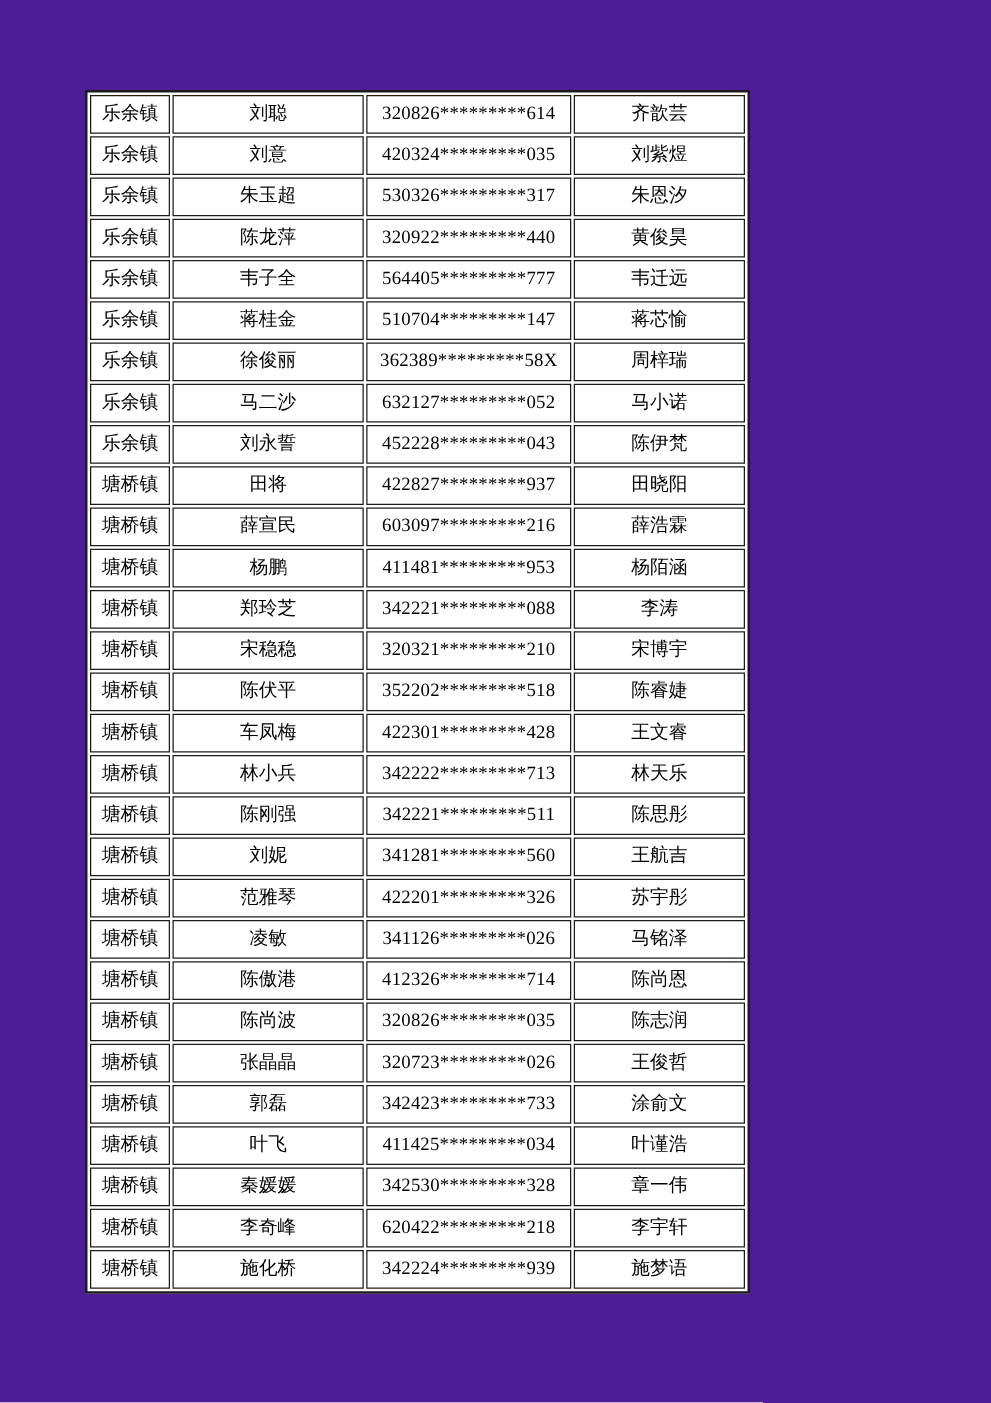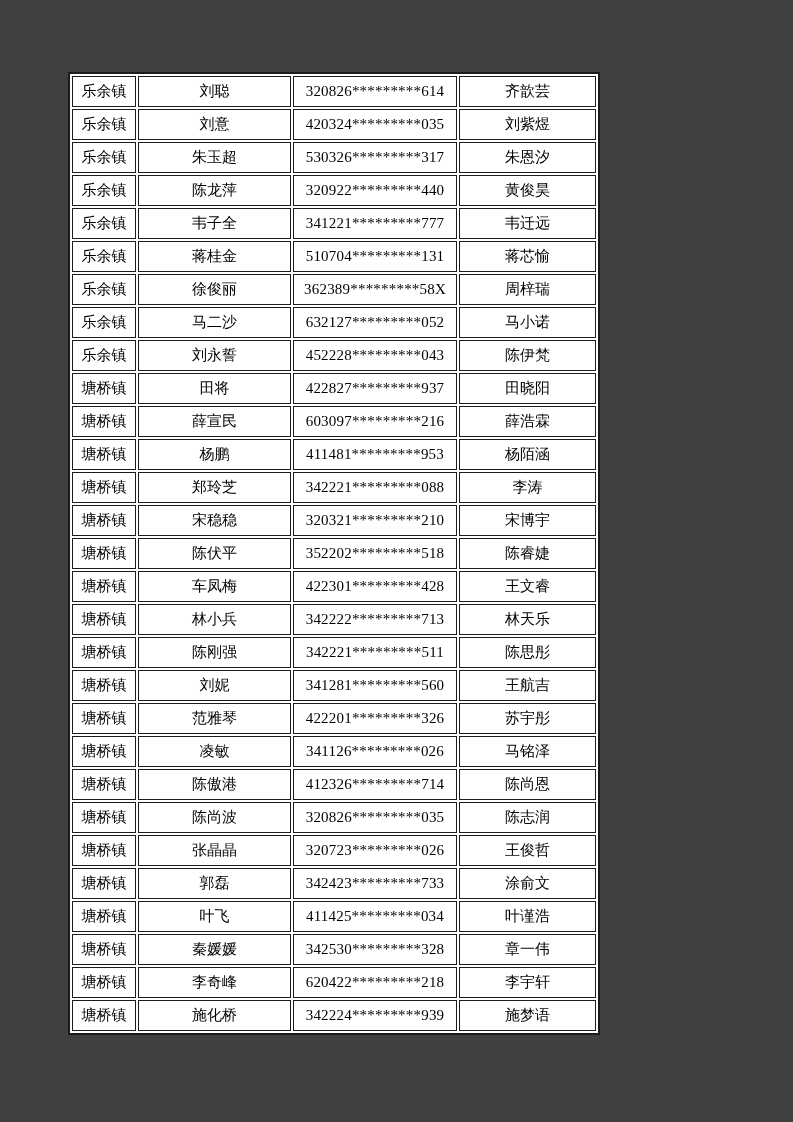--- a/index.html
+++ b/index.html
@@ -1,21 +1,21 @@
 <!DOCTYPE html>
 <html><head>
 <meta charset="utf-8">
 <style>
   * { margin: 0; padding: 0; box-sizing: border-box; }
   html, body { background: #e8e8e8; }
   .page {
     position: relative;
     width: 793px;
     height: 1122px;
-    background: #404040;
+    background: #4c1d95;
     margin: 0 auto;
     overflow: hidden;
     font-family: "Liberation Serif", "DejaVu Serif", serif;
     color: #000000;
   }
   table.roster {
     position: absolute;
     left: 68px;
     top: 72px;
     border-collapse: separate;
@@ -64,27 +64,27 @@
         </tr>
         <tr>
           <td class="col-0">乐余镇</td>
           <td class="col-1">陈龙萍</td>
           <td class="col-2">320922*********440</td>
           <td class="col-3">黄俊昊</td>
         </tr>
         <tr>
           <td class="col-0">乐余镇</td>
           <td class="col-1">韦子全</td>
-          <td class="col-2">341221*********777</td>
+          <td class="col-2">564405*********777</td>
           <td class="col-3">韦迁远</td>
         </tr>
         <tr>
           <td class="col-0">乐余镇</td>
           <td class="col-1">蒋桂金</td>
-          <td class="col-2">510704*********131</td>
+          <td class="col-2">510704*********147</td>
           <td class="col-3">蒋芯愉</td>
         </tr>
         <tr>
           <td class="col-0">乐余镇</td>
           <td class="col-1">徐俊丽</td>
           <td class="col-2">362389*********58X</td>
           <td class="col-3">周梓瑞</td>
         </tr>
         <tr>
           <td class="col-0">乐余镇</td>

